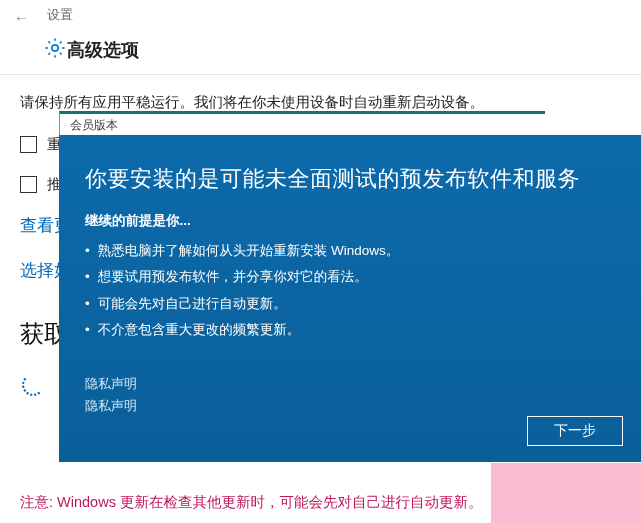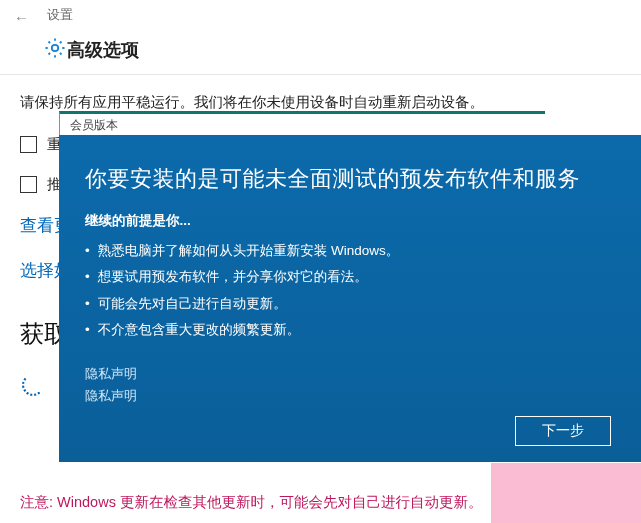--- a/index.html
+++ b/index.html
@@ -101,25 +101,25 @@
     }
     .dlg-title {
       font-size: 22px;
       font-weight: 400;
       margin-bottom: 18px;
       letter-spacing: 0.5px;
     }
     .dlg-sub { font-size: 13.5px; margin-bottom: 8px; font-weight: bold; }
     .dlg-list { list-style: none; font-size: 13.5px; line-height: 1.95; }
     .dlg-list li::before { content: "•"; margin-right: 8px; }
-    .dlg-links { margin-top: 20px; font-size: 13px; line-height: 1.7; }
+    .dlg-links { margin-top: 30px; font-size: 13px; line-height: 1.7; }
     .dlg-links a { color: #cfe8fb; text-decoration: none; }
     .dlg-btn {
       position: absolute;
-      right: 30px; bottom: 16px;
+      right: 18px; bottom: 16px;
       width: 96px; height: 30px;
       border: 1.5px solid #fff;
       background: transparent;
       color: #fff;
       font-size: 14px;
       font-family: inherit;
       cursor: pointer;
     }
     .pink-patch {
       position: absolute;

